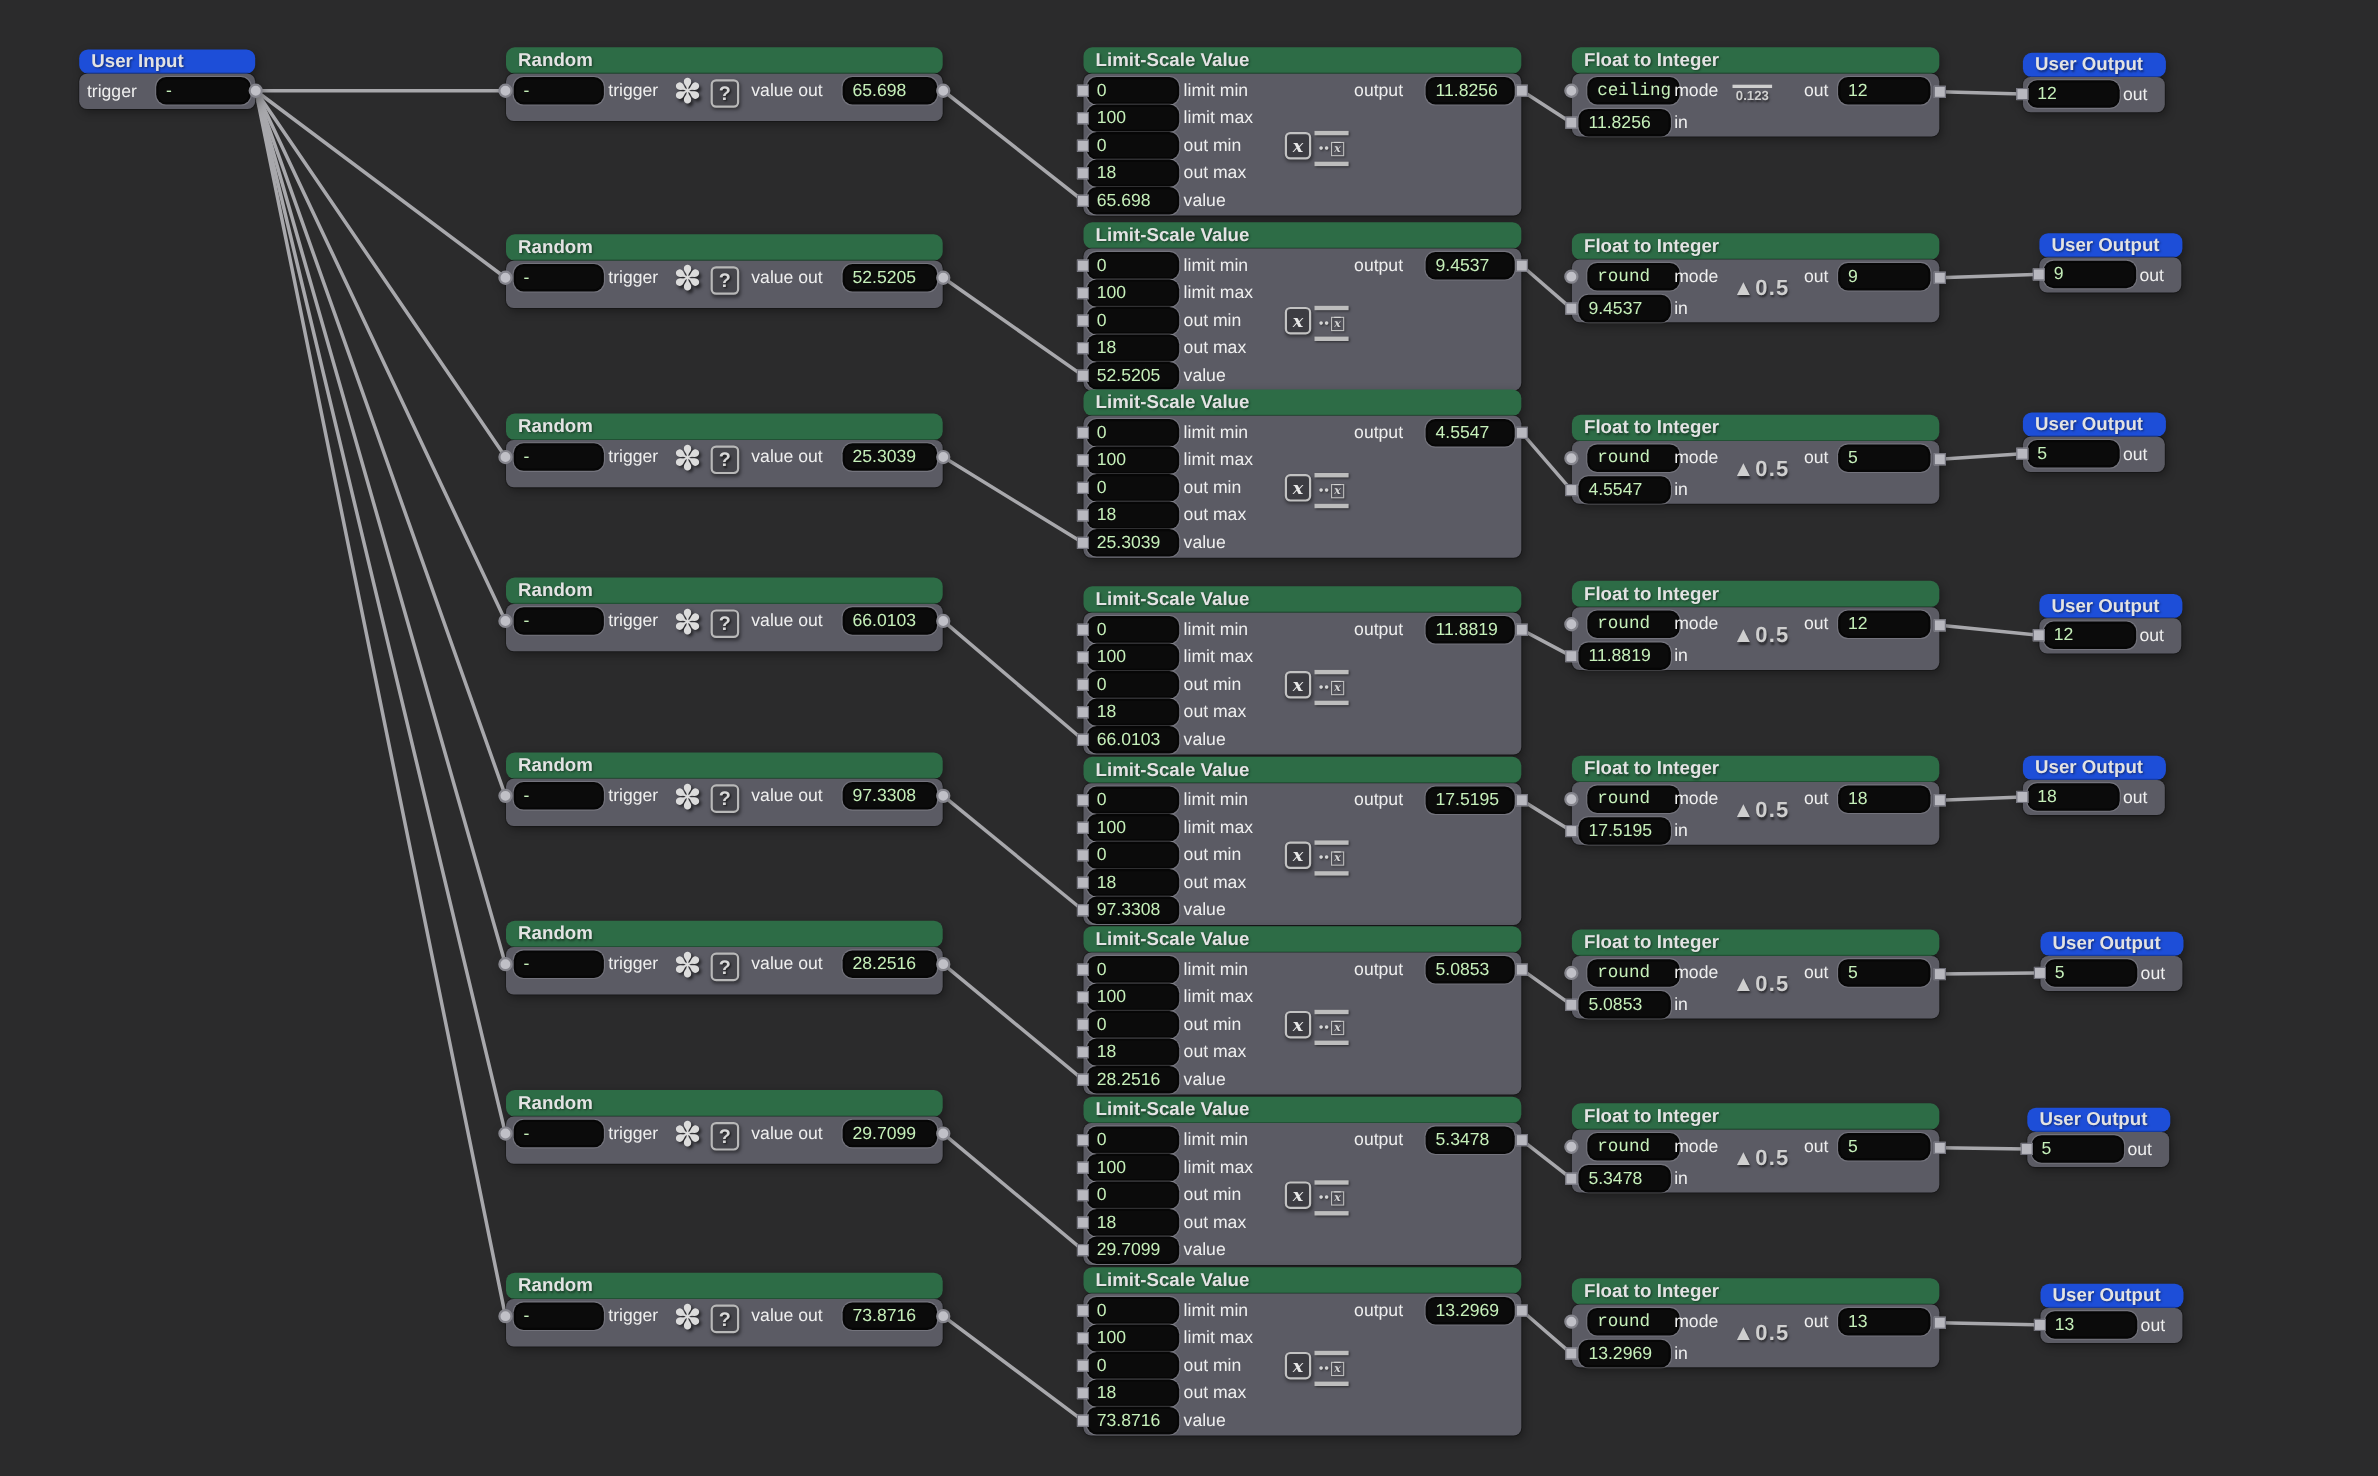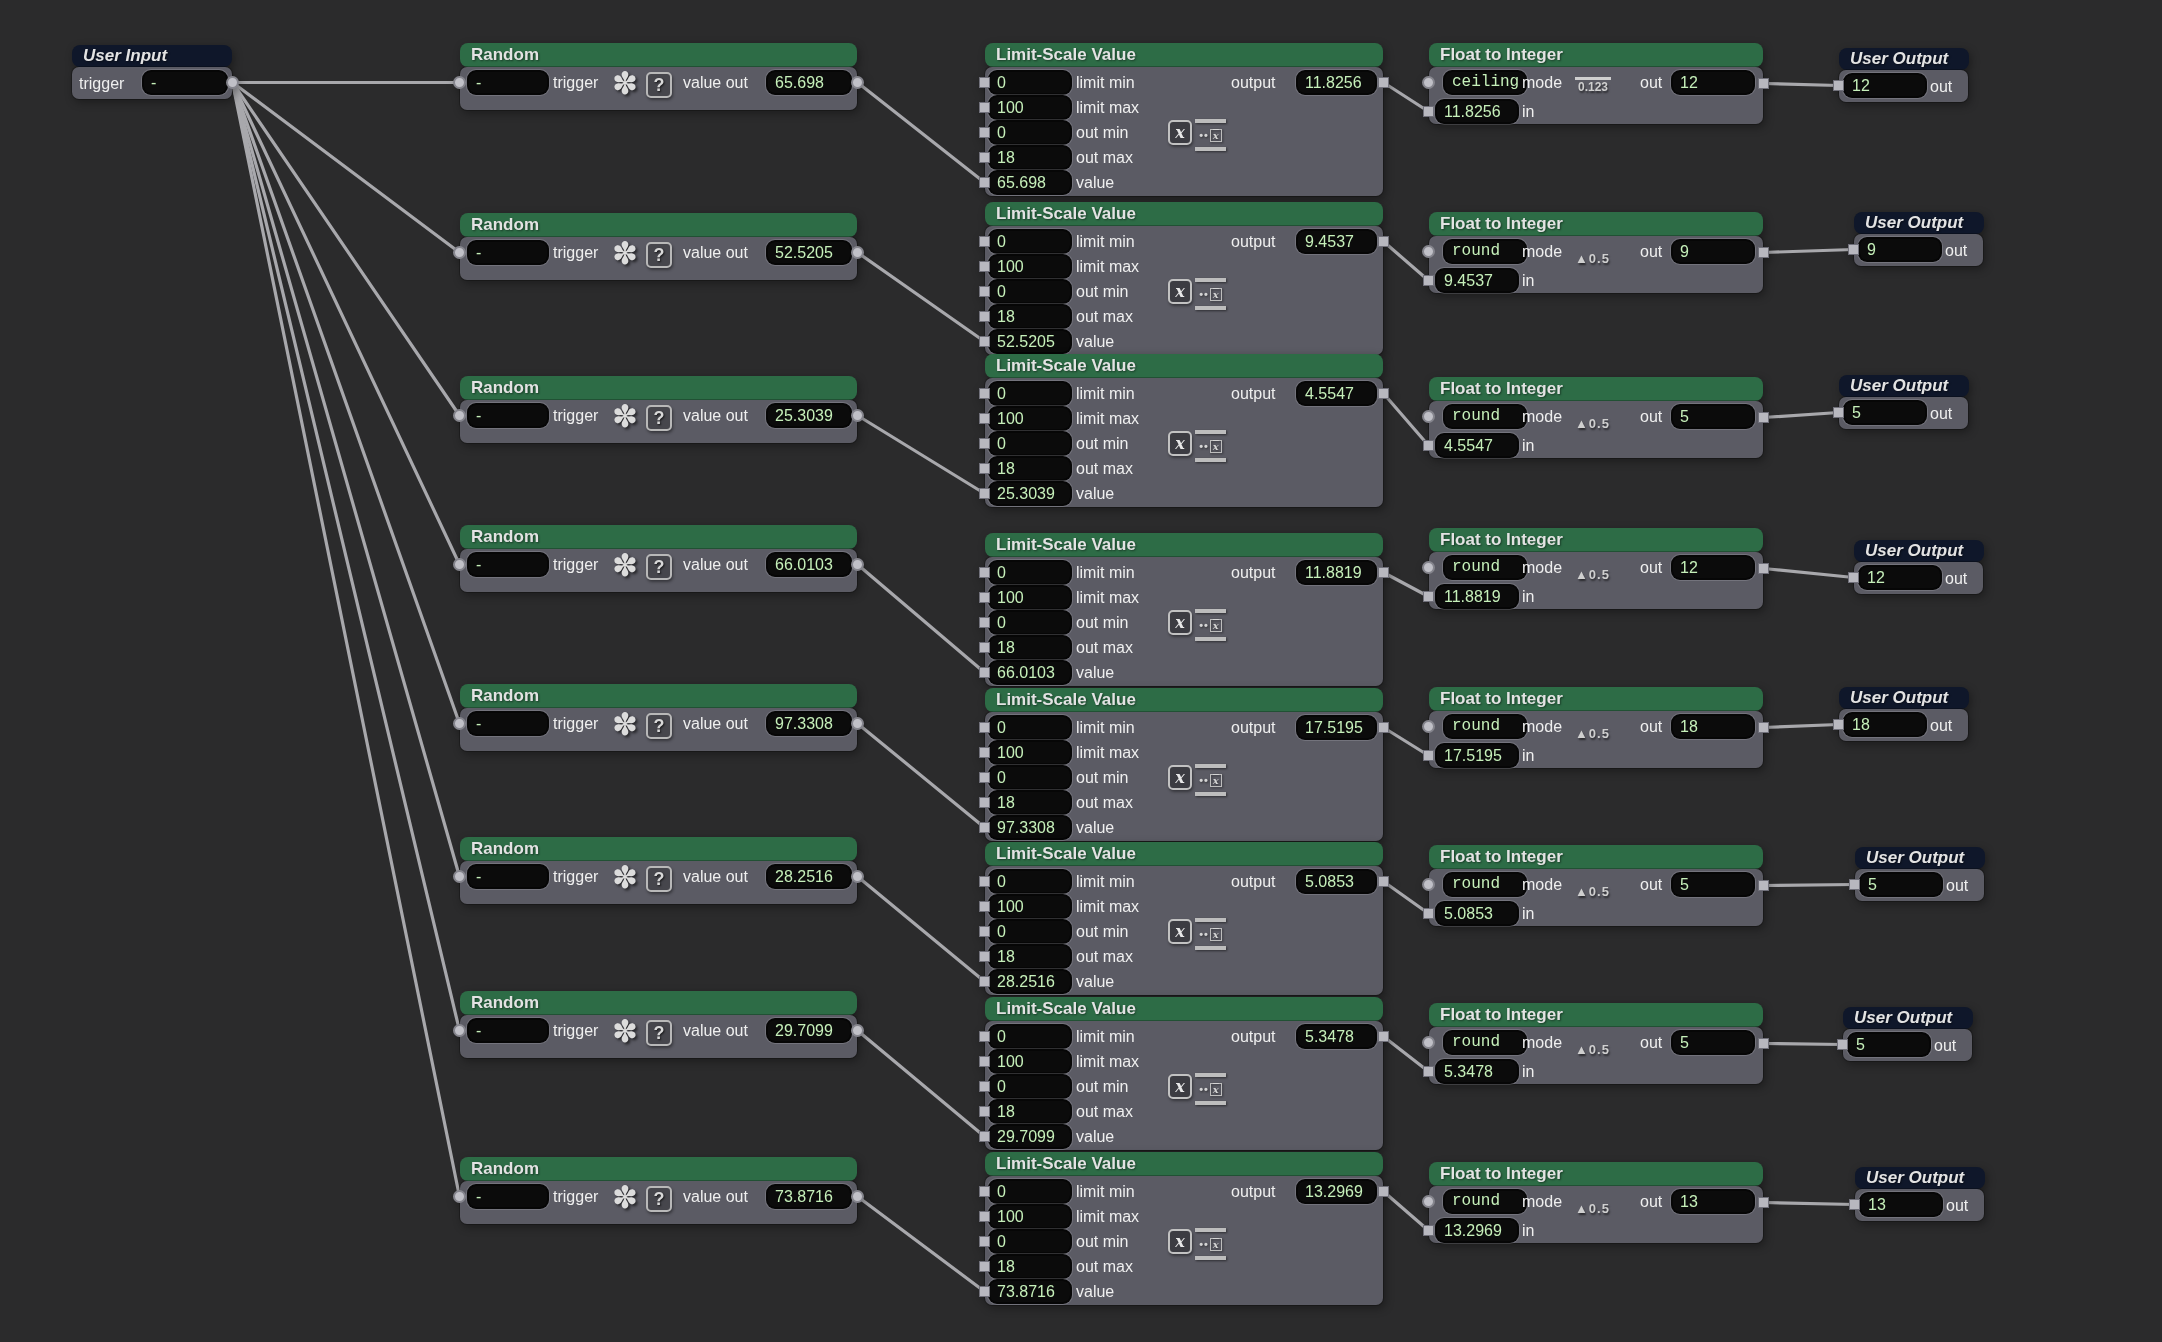--- a/index.html
+++ b/index.html
@@ -5,21 +5,21 @@
   html,body{margin:0;padding:0;background:#2b2b2c;}
   #canvas{position:relative;width:2162px;height:1342px;background:#2b2b2c;overflow:hidden;
           font-family:"Liberation Sans",sans-serif;}
   #wires{position:absolute;left:0;top:0;z-index:1;}
   .node{position:absolute;z-index:2;filter:drop-shadow(2px 3px 4px rgba(0,0,0,0.35));}
   .n-header{position:absolute;top:0;left:0;right:0;height:24px;border-radius:8px;
             font-weight:bold;font-size:17px;line-height:24px;padding-left:11px;color:#e3e3e3;
             text-shadow:1px 1px 2px rgba(0,0,0,0.45);box-sizing:border-box;}
   .green .n-header,{}
   .hdr-green{background:#2d6c46;}
-  .hdr-red{background:#0f172a;height:22px;line-height:22px;font-style:italic;}
+  .hdr-red{background:#1d4ed8;height:22px;line-height:22px;}
   .n-bg{position:absolute;left:0;right:0;top:24px;bottom:0;background:#5b5b64;border-radius:7px;
         box-shadow:0 0 0 1px rgba(0,0,0,0.25);}
   .vbox{position:absolute;height:21px;background:#0b0b0b;border-radius:7px;box-sizing:border-box;
         box-shadow:0 0 0 2px #060606,0 0 0 3px rgba(200,200,210,0.22);
         font-size:16px;line-height:21px;color:#c6f0ba;padding-left:7px;white-space:nowrap;overflow:hidden;}
   .lbl{position:absolute;font-size:16px;line-height:21px;color:#efefef;white-space:nowrap;}
   .port{position:absolute;box-sizing:border-box;z-index:3;}
   .psq{width:11px;height:11px;background:#b8b8bf;border:1px solid #70707a;}
   .pcr{width:13px;height:13px;border-radius:50%;background:#c0c0c7;border:2px solid #85858d;}
   
@@ -58,21 +58,21 @@
   .si-dots{font-size:11px;color:#d5d5d5;letter-spacing:1px;font-weight:bold;}
   .si-x{font:italic bold 10px "DejaVu Serif",serif;color:#d5d5d5;border:1px solid #bdbdbd;
         padding:0 2px;text-decoration:overline;}
   
   .f2i{width:334px;height:81px;}
   .f2i .modebox{left:16px;top:29px;width:80px;font-family:Liberation Mono, monospace;}
   .f2i .l-mode{left:93px;top:29px;}
   .f2i .mode-icon{position:absolute;left:146px;color:#cfcfcf;font-weight:bold;
         text-shadow:1px 2px 2px rgba(0,0,0,0.55);}
   .f2i .icon-ceiling{top:34px;font-size:12px;border-top:3px solid #cfcfcf;padding:0 3px;}
-  .f2i .icon-round{top:39px;font-size:13px;letter-spacing:1px;}
+  .f2i .icon-round{top:39px;font-size:20px;letter-spacing:1px;}
   .f2i .l-out{left:211px;top:29px;}
   .f2i .outbox{left:244px;top:29px;width:80px;}
   .f2i .inbox{left:8px;top:58px;width:80px;}
   .f2i .l-in{left:93px;top:58px;}
   .f2i .p-mode{left:-7px;top:33px;}
   .f2i .p-in{left:-6px;top:63px;}
   .f2i .p-out{right:-6px;top:35px;}
   
   .uin{width:160px;height:54px;}
   .uin .n-header{height:22px;line-height:22px;}

